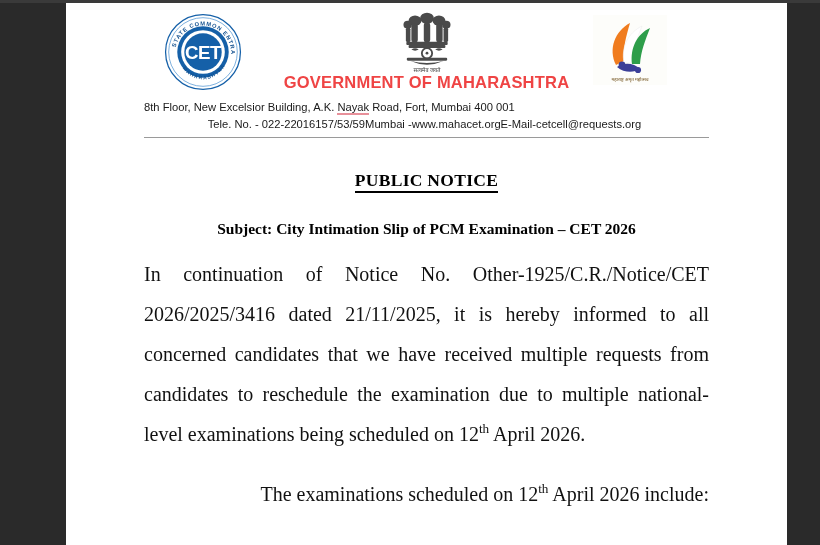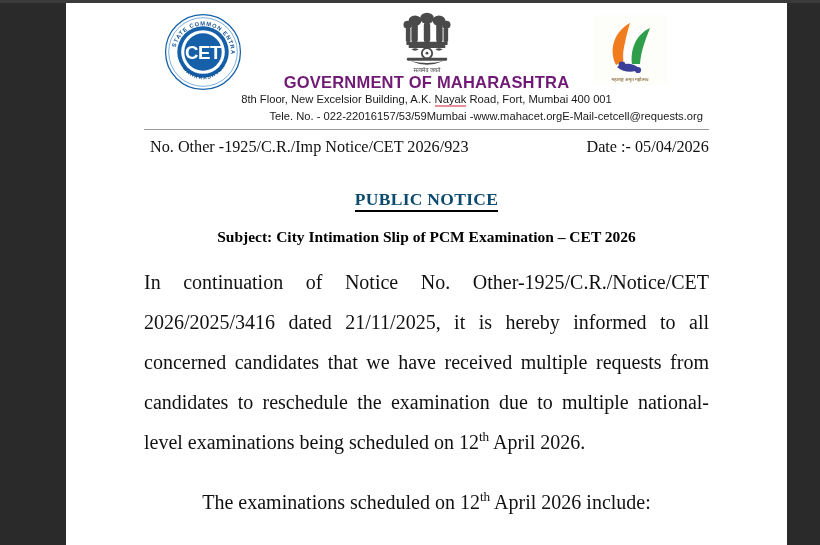--- a/index.html
+++ b/index.html
@@ -68,46 +68,45 @@
     width: 74px;
     height: 70px;
     background: #fdfdfa;
   }
   .gov-title {
     text-align: center;
     font-family: "Liberation Sans", sans-serif;
     font-weight: bold;
     font-size: 16.5px;
     letter-spacing: 0.2px;
-    color: #701a75;
+    color: #ef4444;
     margin-top: -12px;
     position: relative;
     z-index: 3;
   }
   .org-title {
     text-align: center;
     font-family: "Liberation Sans", sans-serif;
     font-weight: bold;
     font-size: 15.4px;
     letter-spacing: -0.1px;
     color: #111;
     margin-top: 3px;
     position: relative;
     z-index: 3;
   }
   .address-line {
-    text-align: center;
     font-family: "Liberation Sans", sans-serif;
     font-size: 11.2px;
     color: #1a1a1a;
-    margin-top: 1px;
+    margin-top: 9px;
   }
   .contact-row {
     display: flex;
-    justify-content: flex-end;
+    justify-content: center;
     font-family: "Liberation Sans", sans-serif;
     font-size: 11.2px;
     color: #1a1a1a;
     margin-top: 5px;
     padding: 0 6px 0 2px;
   }
   .misspelled {
     border-bottom: 2px solid #e8909a;
     padding-bottom: 0px;
   }
@@ -126,43 +125,43 @@
     padding-left: 6px;
   }
   .ref-no { flex: 0 0 auto; }
   .ref-date { margin-left: 118px; }
 
   
   .notice-title {
     text-align: center;
     font-weight: bold;
     font-size: 17.5px;
-    color: #0c4a6e;
+    color: #000000;
     margin-top: 32px;
     letter-spacing: 0.3px;
   }
   .notice-title span {
     border-bottom: 2px solid #000;
     padding-bottom: 1px;
   }
   .subject {
     text-align: center;
     font-weight: bold;
     font-size: 15.5px;
     color: #000;
-    margin-top: 18px;
+    margin-top: 29px;
   }
   .para {
     font-size: 20px;
     line-height: 2.0;
     color: #111;
     text-align: justify;
     margin-top: 16px;
   }
-  .para.compact { text-align: center; }
+  .para.compact { text-align: right; }
   sup { font-size: 0.66em; vertical-align: super; line-height: 0; }
 
   .bullets {
     list-style: none;
     margin: 9px 0 0 0;
     padding: 0;
   }
   .bullets li {
     font-size: 15.4px;
     line-height: 1.35;
@@ -255,24 +254,20 @@
 
       <div class="contact-row">
         <span>Tele. No. - 022-22016157/53/59</span>
         <span>Mumbai -www.mahacet.org</span>
         <span>E-Mail-cetcell@requests.org</span>
       </div>
 
       <hr class="rule">
     </div>
 
-    <div class="ref-row">
-      <span class="ref-no">No. Other -1925/C.R./Imp Notice/CET 2026/923</span>
-      <span class="ref-date">Date :-  05/04/2026</span>
-    </div>
 
     <div class="notice-title">
       <span>PUBLIC NOTICE</span>
     </div>
 
     <div class="subject">Subject: City Intimation Slip of PCM Examination – CET 2026</div>
 
     <p class="para"><span>In continuation of Notice No. Other-1925/C.R./Notice/CET 2026/2025/3416 dated 21/11/2025, it is hereby informed to all concerned candidates that we have received multiple requests from candidates to reschedule the examination due to multiple national-level examinations being scheduled on 12</span><sup>th</sup><span> April 2026.</span></p>
 
     <p class="para compact"><span>The examinations scheduled on 12</span><sup>th</sup><span> April 2026 include:</span></p>

